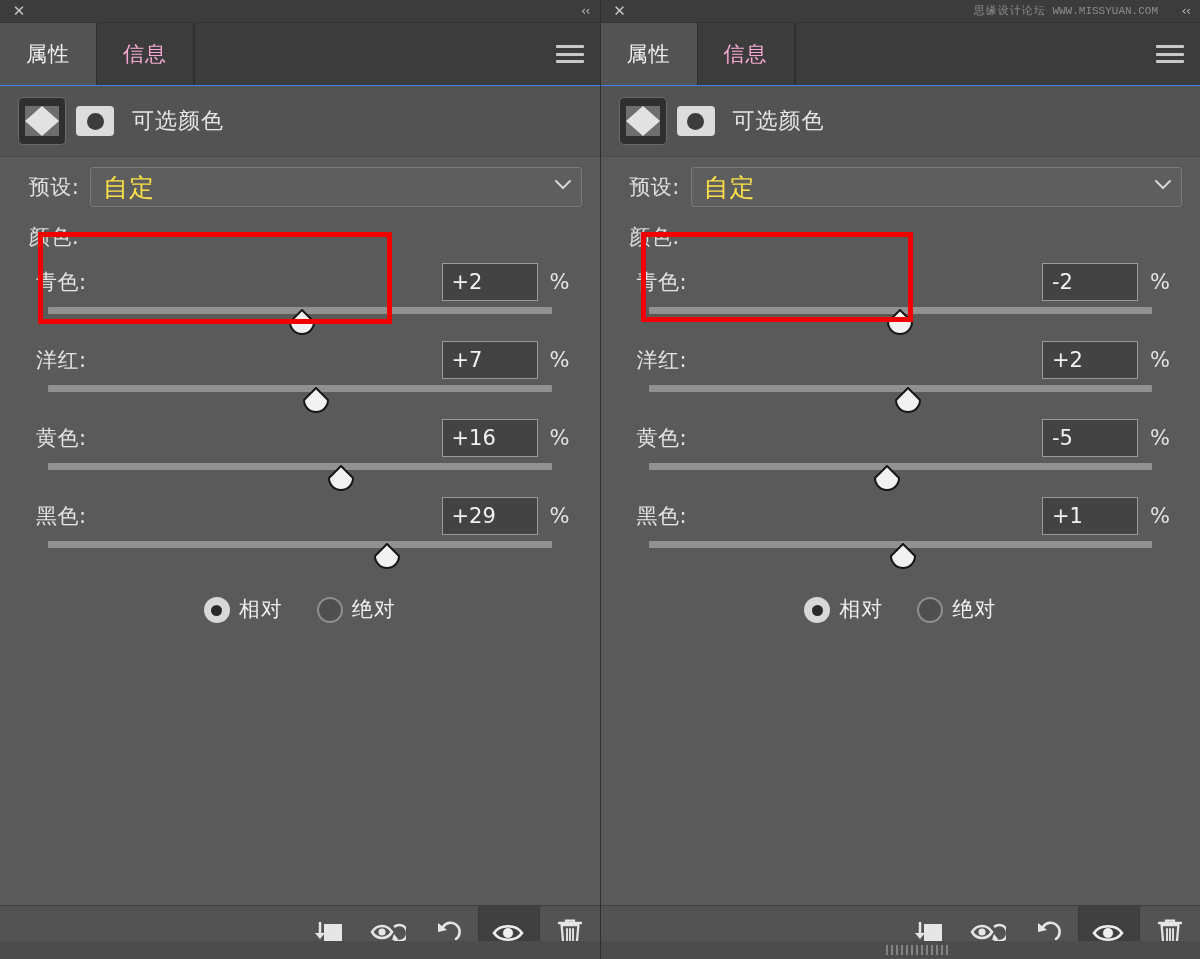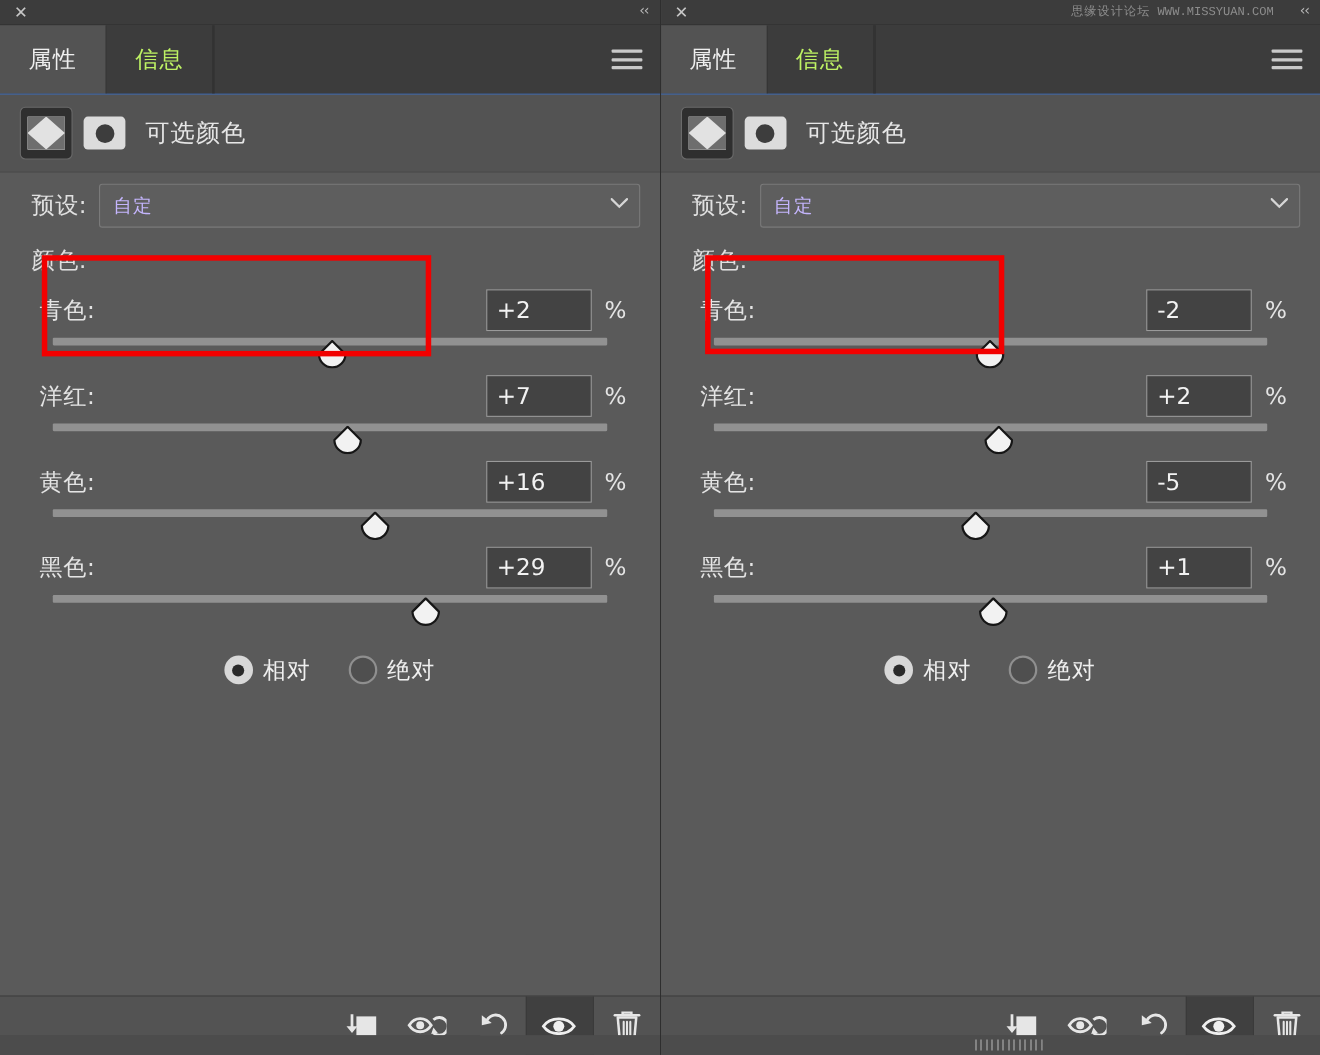--- a/index.html
+++ b/index.html
@@ -84,21 +84,21 @@
     padding: 0 26px;
     font-size: 21px;
     color: #d4d4d4;
     border-right: 1px solid #2f2f2f;
     letter-spacing: 1px;
   }
   .tab.active {
     background: #535353;
     color: #efefef;
   }
-  .tab.inactive { background: #3c3c3c; color: #bef264; }
+  .tab.inactive { background: #3c3c3c; color: #f9a8d4; }
   .tab-filler { flex: 1; background: #3c3c3c; border-left: 1px solid #2f2f2f; }
   .hamburger {
     position: absolute;
     right: 16px; top: 50%;
     transform: translateY(-50%);
     width: 28px; height: 18px;
     display: flex; flex-direction: column; justify-content: space-between;
   }
   .hamburger i { display:block; height: 3px; background: #c9c9c9; border-radius: 1px; }
 
@@ -187,22 +187,22 @@
     background: #5e5e5e;
     border: 1px solid #7a7a7a;
     border-radius: 3px;
     display: flex;
     align-items: center;
     padding: 0 10px 0 12px;
     box-sizing: border-box;
     position: relative;
   }
   .select .value {
-    font-size: 17px;
-    color: #c4b5fd;
+    font-size: 25px;
+    color: #fde047;
     letter-spacing: 1px;
     display: flex;
     align-items: center;
   }
   .swatch {
     width: 28px; height: 28px;
     margin-right: 6px;
     display: inline-block;
     border: 1px solid rgba(0,0,0,0.15);
     box-sizing: border-box;
@@ -269,21 +269,21 @@
   }
 
   
   .radio-row {
     display: flex;
     align-items: center;
     justify-content: center;
     margin-top: 24px;
     gap: 34px;
   }
-  .radio-item { display: flex; align-items: center; gap: 9px; }
+  .radio-item { display: flex; align-items: flex-end; gap: 9px; }
   .radio {
     width: 26px; height: 26px;
     border-radius: 50%;
     box-sizing: border-box;
   }
   .radio.on {
     background: #d8d8d8;
     display: flex; align-items: center; justify-content: center;
   }
   .radio.on::after {

